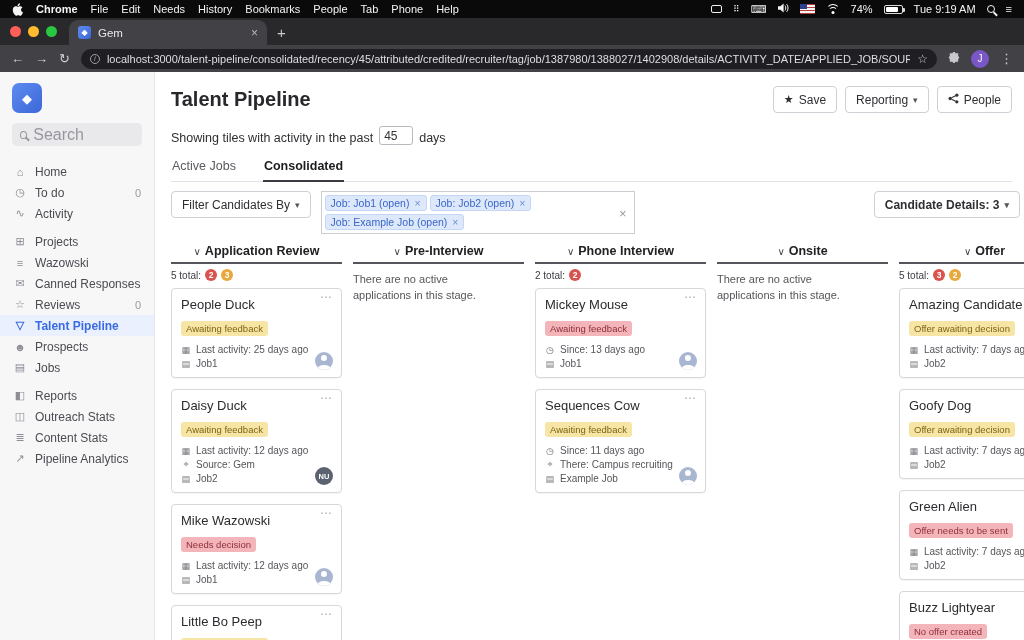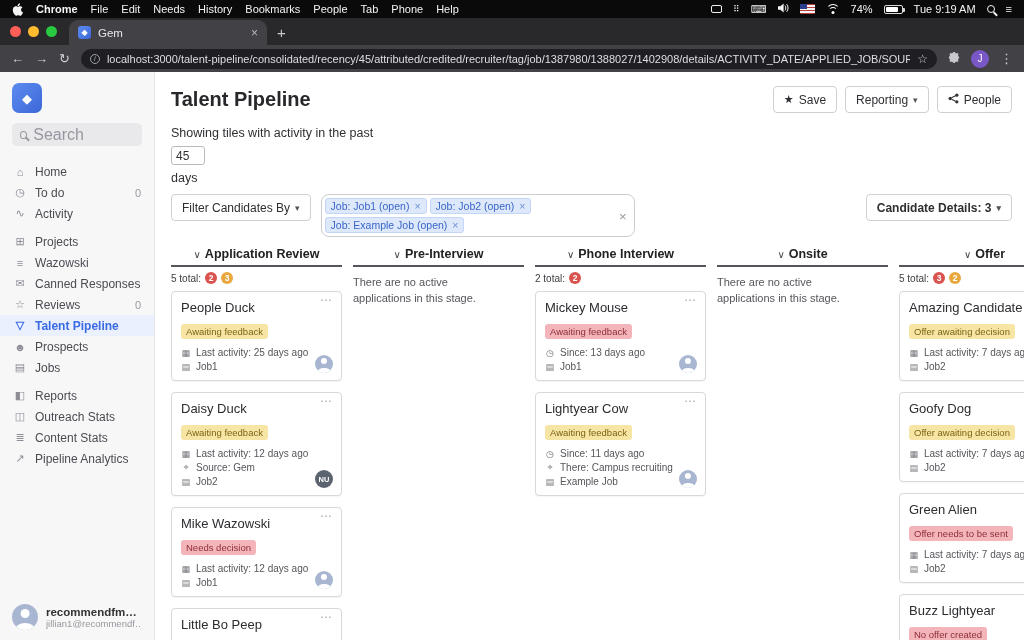--- a/index.html
+++ b/index.html
@@ -84,28 +84,28 @@
 
   
   .main { flex:1; min-width:0; padding:14px 0 0 16px; overflow:hidden; display:flex; flex-direction:column; }
   .main-header { display:flex; align-items:center; padding-right:12px; }
   .page-title { font-size:20px; font-weight:bold; color:#28282c; }
   .header-actions { margin-left:auto; display:flex; gap:8px; }
   .btn { height:27px; border:1px solid #cfcfd6; border-radius:4px; background:#fff; display:flex;
          align-items:center; gap:5px; padding:0 10px; font-size:12px; color:#2f2f33; }
   .btn .caret { font-size:9px; color:#555; }
   .star-ico { font-size:11px; }
-  .activity-row { margin-top:13px; font-size:12.5px; color:#2f2f33; display:flex; align-items:flex-start; gap:6px;flex-direction:column; }
+  .activity-row { margin-top:13px; font-size:12.5px; color:#2f2f33; display:flex; align-items:flex-end; gap:6px; }
   .days-input { width:34px; height:19px; border:1px solid #b9b9c0; border-radius:3px; font-size:12px;
                 padding:0 4px; font-family:inherit; color:#333; }
   .vtabs { margin-top:8px; display:flex; gap:26px; border-bottom:1px solid #e3e3e7; margin-right:12px; }
   .vtab { padding:6px 1px 7px; font-size:12.5px; color:#5a5a60; }
   .vtab.active { color:#1c1c20; font-weight:bold; border-bottom:2px solid #3a3a40; margin-bottom:-1px; }
-  .filter-row { margin-top:9px; display:flex; align-items:flex-start; gap:10px; padding-right:12px; }
-  .chips-box { border:1px solid #ccccd2; border-radius:8px; padding:3px 22px 3px 3px; width:314px;
+  .filter-row { margin-top:9px; display:flex; align-items:flex-start; gap:10px; padding-right:4px; }
+  .chips-box { border:1px solid #ccccd2; border-radius:0; padding:3px 22px 3px 3px; width:314px;
                position:relative; display:flex; flex-wrap:wrap; gap:3px; }
   .chip { background:#dde8fb; border:1px solid #c3d6f6; color:#3a66c8; font-size:10.5px; border-radius:3px;
           padding:1px 5px; display:flex; gap:5px; align-items:center; }
   .chip-x { color:#6c8fd6; }
   .chips-clear { position:absolute; right:7px; top:50%; transform:translateY(-50%); color:#9a9aa0; font-size:13px; }
   .details-btn { margin-left:auto; font-weight:bold; }
 
   
   .board { margin-top:10px; display:flex; gap:11px; flex:1; min-height:0; overflow:hidden; }
   .column { width:171px; flex-shrink:0; }
@@ -281,27 +281,20 @@
               <span class="nav-icon">≣</span>
               <span class="nav-label">Content Stats</span>
             </div>
             <div class="nav-item">
               <span class="nav-icon">↗</span>
               <span class="nav-label">Pipeline Analytics</span>
             </div>
           </div>
         </nav>
       <div class="side-spacer"></div>
-      <div class="user">
-        <span class="user-avatar pavatar"></span>
-        <span class="user-text">
-          <div class="user-name">recommendfm…</div>
-          <div class="user-email">jillian1@recommendf…</div>
-        </span>
-      </div>
     </aside>
 
     <main class="main">
       <div class="main-header">
         <span class="page-title">Talent Pipeline</span>
         <span class="header-actions">
           <button class="btn">
             <span class="star-ico">★</span>
             <span>Save</span>
           </button>
@@ -324,20 +317,24 @@
           </button>
         </span>
       </div>
 
       <div class="activity-row">
         <span>Showing tiles with activity in the past</span>
         <input class="days-input" value="45" style="">
         <span>days</span>
       </div>
 
+      <div class="vtabs" id="view-tabs">
+          <div class="vtab">Active Jobs</div>
+          <div class="vtab active">Consolidated</div>
+        </div>
 
       <div class="filter-row">
         <button class="btn">
           <span>Filter Candidates By</span>
           <span class="caret">▾</span>
         </button>
         <div class="chips-box">
           <span id="chip-list" style="display:flex;flex-wrap:wrap;gap:3px;">
               <span class="chip">
                 <span class="chip-label">Job: Job1 (open)</span>
@@ -413,21 +410,21 @@
               <span class="col-total">2 total:</span>
               <span class="stat-dot" style="background: rgb(217, 83, 79);">2</span>
             </div>
             <div class="card"><span class="card-menu">⋯</span><div class="card-name">Mickey Mouse</div><span class="badge red">Awaiting feedback</span><div class="card-row">
                 <span class="row-icon">◷</span>
                 <span class="row-text">Since: 13 days ago</span>
               </div><div class="card-row">
                 <span class="row-icon">▤</span>
                 <span class="row-text">Job1</span>
               </div><span class="card-avatar pavatar"></span></div>
-            <div class="card"><span class="card-menu">⋯</span><div class="card-name">Lightyear Cow</div><span class="badge yellow">Awaiting feedback</span><div class="card-row">
+            <div class="card"><span class="card-menu">⋯</span><div class="card-name">Sequences Cow</div><span class="badge yellow">Awaiting feedback</span><div class="card-row">
                 <span class="row-icon">◷</span>
                 <span class="row-text">Since: 11 days ago</span>
               </div><div class="card-row">
                 <span class="row-icon">⌖</span>
                 <span class="row-text">There: Campus recruiting</span>
               </div><div class="card-row">
                 <span class="row-icon">▤</span>
                 <span class="row-text">Example Job</span>
               </div><span class="card-avatar pavatar"></span></div>
           </div>

